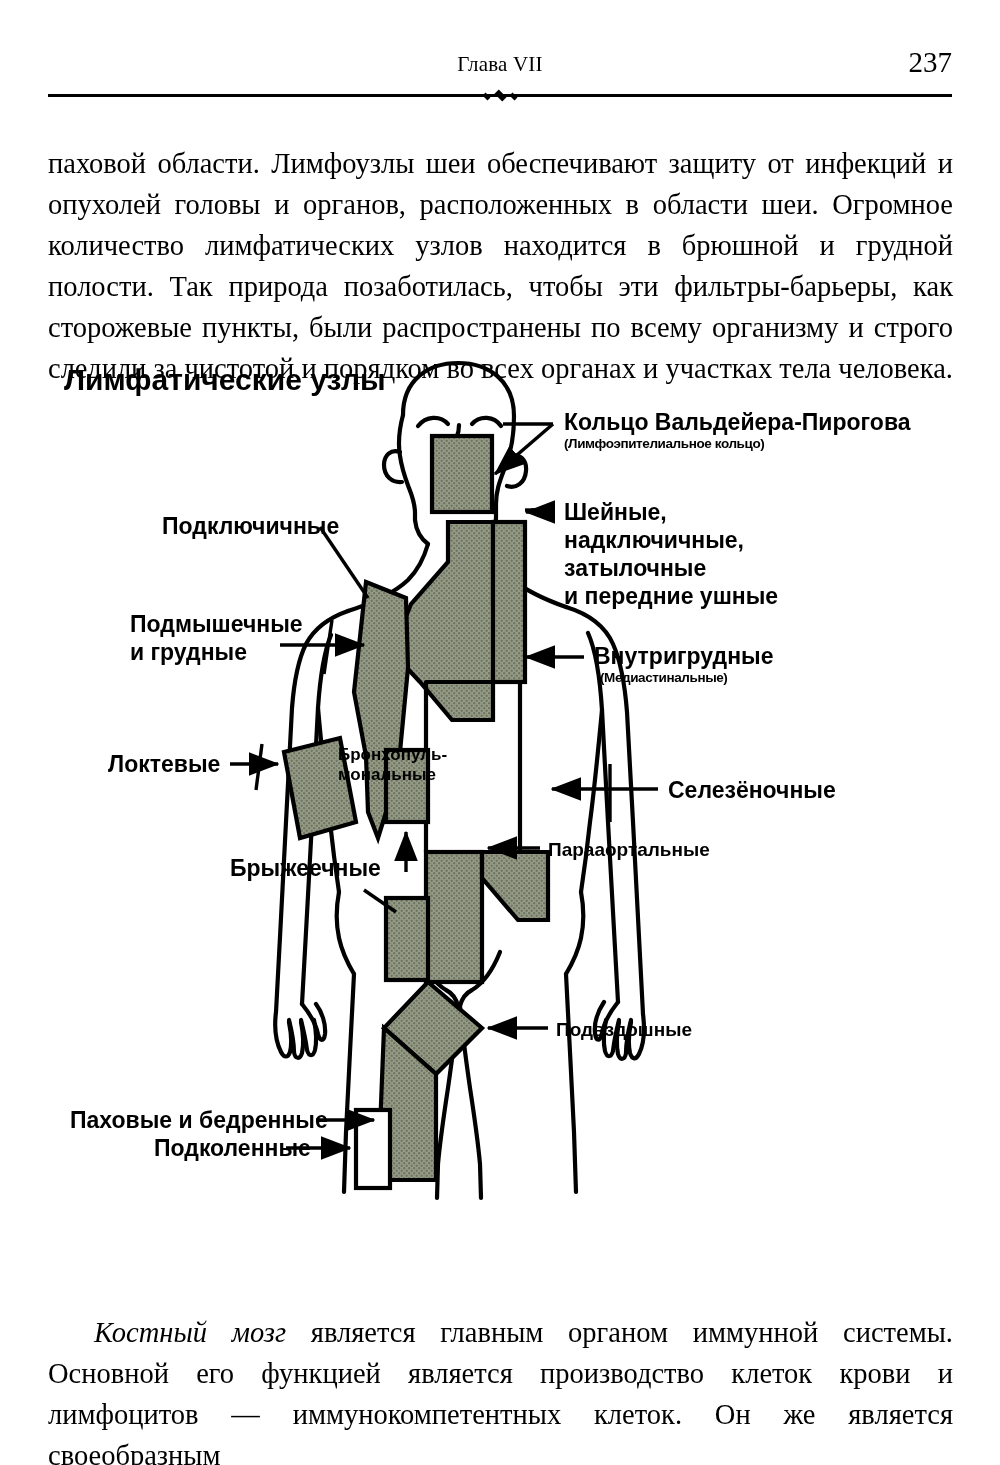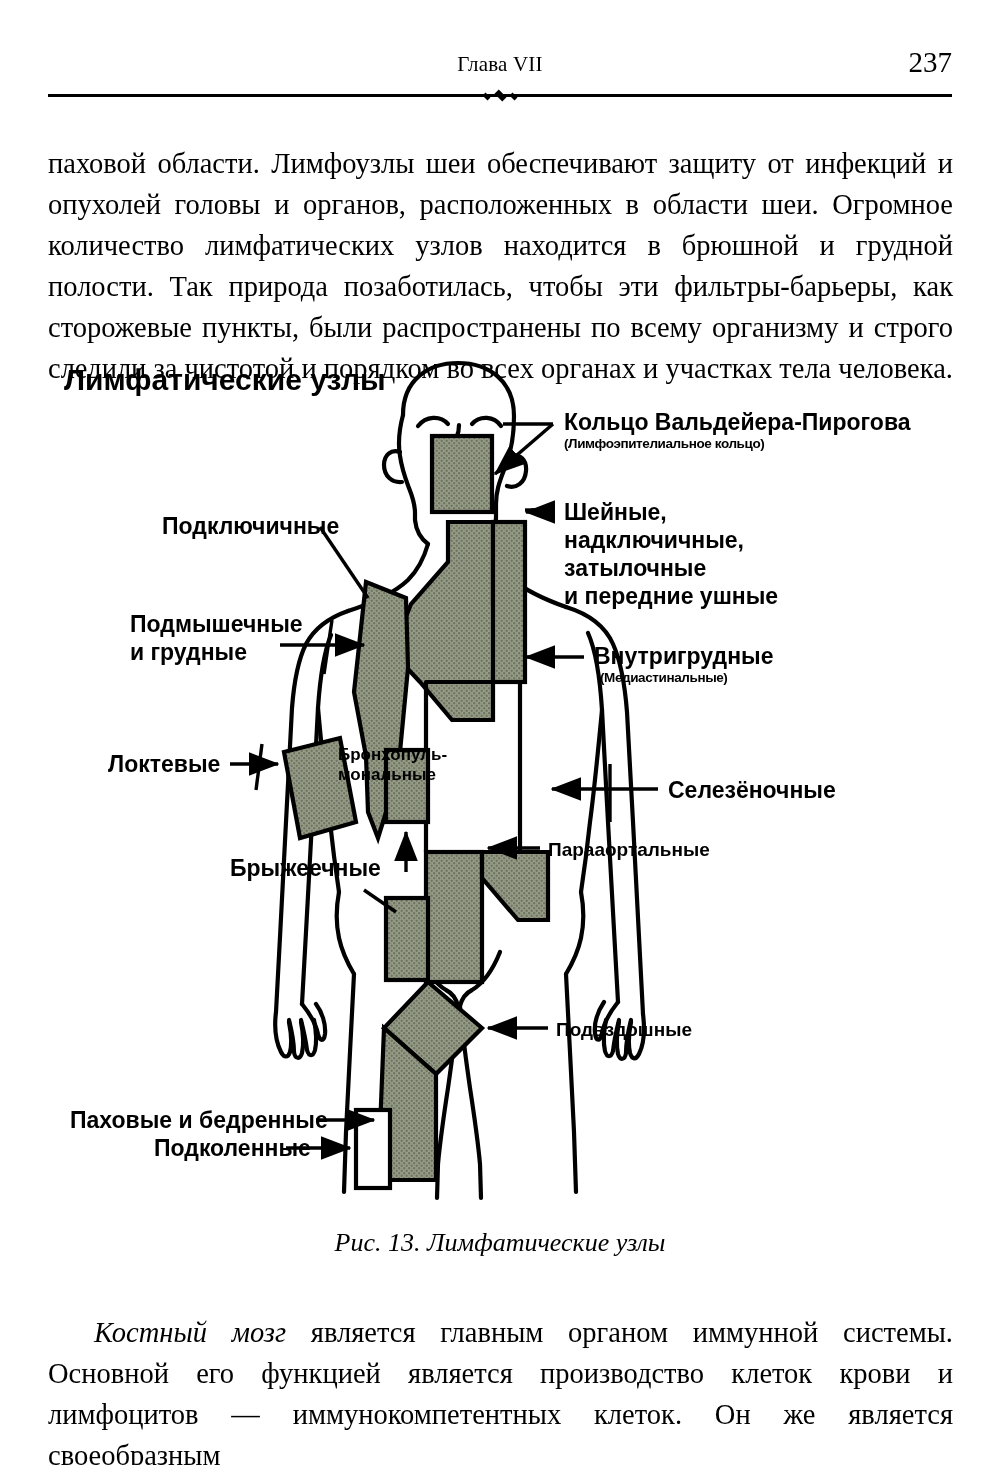--- a/index.html
+++ b/index.html
@@ -380,17 +380,16 @@
       <text class="lbl lbl-main" x="22" y="776">
         <tspan>Паховые и бедренные</tspan>
       </text>
 
       <text class="lbl lbl-main" x="106" y="804">
         <tspan>Подколенные</tspan>
       </text>
     </svg>
   </div>
 
-  <div class="fig-caption">Рис. 13. Лимфатические узлы</div>
 
   <p class="body-par bottom"><b>Костный мозг</b><span> является главным органом иммунной системы. Основной его функцией является производство клеток крови и лимфоцитов — иммунокомпетентных клеток. Он же является своеобразным</span></p>
 
 </div>
 
 </body></html>

